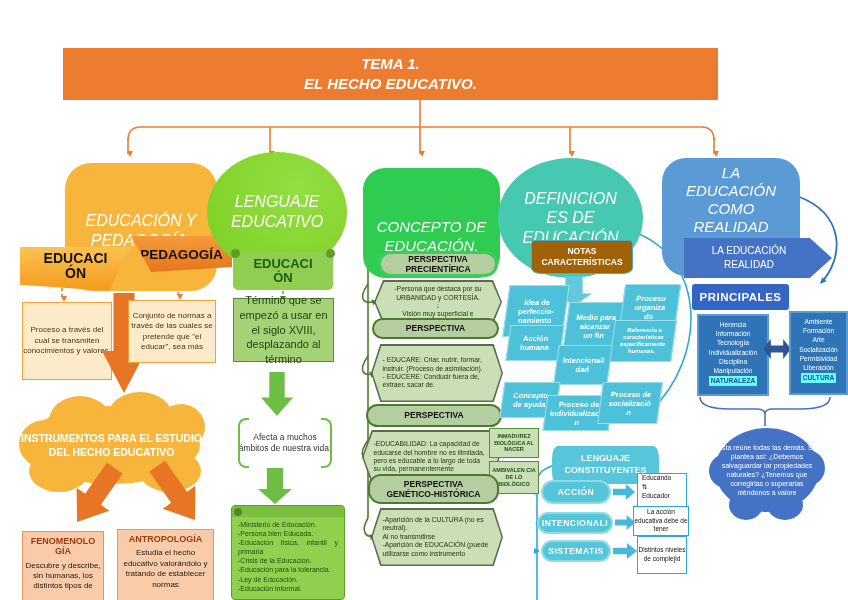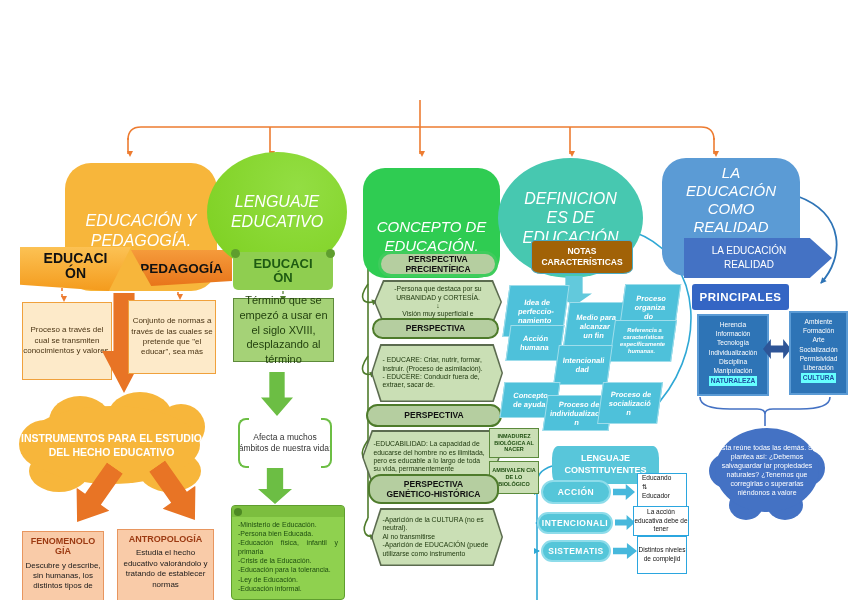--- a/index.html
+++ b/index.html
@@ -12,25 +12,25 @@
   
   .banner{left:63px;top:48px;width:655px;height:52px;background:#ED7C31;color:#fff;
           font-style:italic;font-weight:bold;font-size:15px;line-height:1.35;}
 
   
   .c1-rect{left:65px;top:163px;width:152px;height:128px;border-radius:26px;background:#F7B63B;
            color:#fff;font-style:italic;font-size:16px;line-height:1.25;padding-top:8px;}
   .ribbon1{left:20px;top:247px;width:111px;height:44px;background:linear-gradient(180deg,#FCC254,#F49B1D);
            clip-path:polygon(0 0,100% 0,80% 100%,0 86%);color:#111;font-weight:bold;font-size:14px;
            line-height:1.1;padding-bottom:6px;}
-  .ribbon2{left:131px;top:250px;width:101px;height:36px;background:linear-gradient(180deg,#F59B3B,#E8751A);
+  .ribbon2{left:131px;top:236px;width:101px;height:36px;background:linear-gradient(180deg,#F59B3B,#E8751A);
            clip-path:polygon(20% 100%,0 0,100% 0,100% 86%);color:#111;font-weight:bold;font-size:13.5px;}
   .c1-box{background:#FDEAC9;border:1.5px solid #F0A13C;font-size:8px;line-height:1.3;color:#4a3414;}
   .c1-box1{left:22px;top:302px;width:90px;height:78px;}
-  .c1-box2{left:128px;top:300px;width:88px;height:74px;}
+  .c1-box2{left:128px;top:300px;width:88px;height:63px;}
   .bigdown{left:102px;top:293px;width:44px;height:100px;background:#E87425;
            clip-path:polygon(50% 100%,0 58%,26% 58%,26% 0,74% 0,74% 58%,100% 58%);}
   .cloud{left:19px;top:398px;width:185px;height:94px;}
   .cloud .body{position:absolute;inset:8px 4px;background:#F7B63B;border-radius:50%;}
   .cloud .b{position:absolute;border-radius:50%;background:#F7B63B;}
   .cloud .b1{left:0;top:22px;width:52px;height:48px;}
   .cloud .b2{left:30px;top:-2px;width:62px;height:50px;}
   .cloud .b3{left:88px;top:-6px;width:66px;height:52px;}
   .cloud .b4{left:138px;top:6px;width:48px;height:46px;}
   .cloud .b5{left:10px;top:52px;width:60px;height:42px;}
@@ -212,20 +212,22 @@
 
     <g stroke="#2E74B6" stroke-width="1.8" fill="none">
       <path d="M797,196 C846,214 844,258 821,283" marker-end="url(#mB)"></path>
     </g>
     <g stroke="#4472C4" stroke-width="1.6" fill="none">
       <path d="M700,397 Q700,409 730,409 L757,409 Q765,409 765,414 Q765,409 773,409 L800,409 Q830,409 830,397"></path>
       <path d="M765,414 L765,426"></path>
     </g>
   </svg>
 
+  <div class="abs banner ctr pre">TEMA 1.
+EL HECHO EDUCATIVO.</div>
 
   <div class="abs c1-rect ctr pre">EDUCACIÓN Y
 PEDAGOGÍA.</div>
   <div class="abs ribbon1 ctr pre">EDUCACI
 ÓN</div>
   <div class="abs ribbon2 ctr">PEDAGOGÍA</div>
   <div class="abs c1-box c1-box1 ctr">Proceso a través del cual se transmiten conocimientos y valores.</div>
   <div class="abs bigdown"></div>
   <div class="abs c1-box c1-box2 ctr">Conjunto de normas a través de las cuales se pretende que "el educar", sea más</div>
   <div class="abs cloud">

